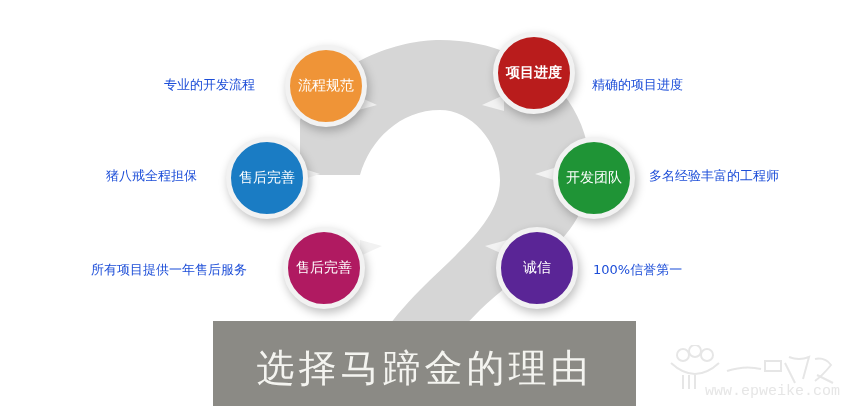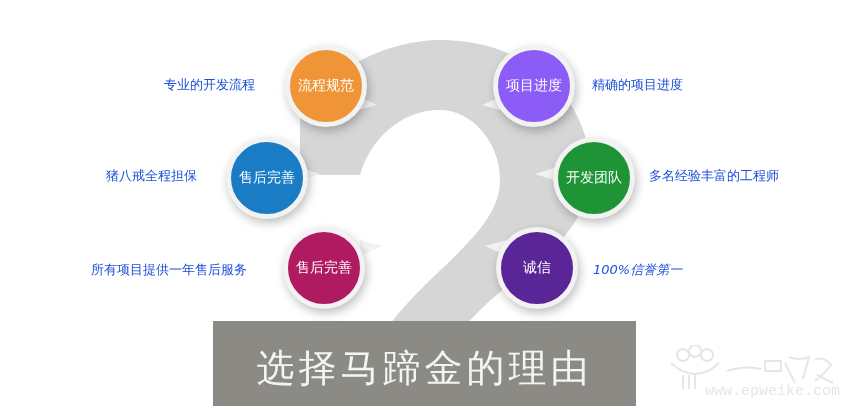--- a/index.html
+++ b/index.html
@@ -26,21 +26,21 @@
 
 <div class="tail" style="left:482px;top:95px;border-top:10px solid transparent;border-bottom:6px solid transparent;border-right:22px solid #f2f2f2;"></div>
 <div class="tail" style="left:535px;top:167px;border-top:7px solid transparent;border-bottom:7px solid transparent;border-right:22px solid #f2f2f2;"></div>
 <div class="tail" style="left:485px;top:240px;border-top:6px solid transparent;border-bottom:10px solid transparent;border-right:22px solid #f2f2f2;"></div>
 
 <div class="bubble" style="left:285px;top:45px;background:#ef9437;text-align:right;">
     <span>流程规范</span>
   </div>
 <div class="desc" style="left:164px;top:76px;">专业的开发流程</div>
 
-<div class="bubble" style="left:493px;top:45px;background:#8b5cf6;">
+<div class="bubble" style="left:493px;top:32px;background:#b91c1c;font-weight:bold;">
     <span>项目进度</span>
   </div>
 <div class="desc" style="left:592px;top:76px;">精确的项目进度</div>
 
 <div class="bubble" style="left:226px;top:137px;background:#1a7cc4;">
     <span>售后完善</span>
   </div>
 <div class="desc" style="left:106px;top:167px;">猪八戒全程担保</div>
 
 <div class="bubble" style="left:553px;top:137px;background:#1f9436;">
@@ -49,21 +49,21 @@
 <div class="desc" style="left:649px;top:167px;">多名经验丰富的工程师</div>
 
 <div class="bubble" style="left:283px;top:227px;background:#b01a61;">
     <span>售后完善</span>
   </div>
 <div class="desc" style="left:91px;top:261px;font-family:Liberation Serif, serif;">所有项目提供一年售后服务</div>
 
 <div class="bubble" style="left:496px;top:227px;background:#5a2596;">
     <span>诚信</span>
   </div>
-<div class="desc" style="left:593px;top:261px;font-style:italic;">100%信誉第一</div>
+<div class="desc" style="left:593px;top:261px;">100%信誉第一</div>
 
 <div class="banner">
     <span>选择马蹄金的理由</span>
   </div>
 
 <svg class="logo" viewBox="0 0 180 58">
   <g fill="none" stroke="#e4e4e4" stroke-width="2">
     <circle cx="18" cy="10" r="6"></circle>
       <circle cx="30" cy="6" r="6"></circle>
       <circle cx="42" cy="10" r="6"></circle>

